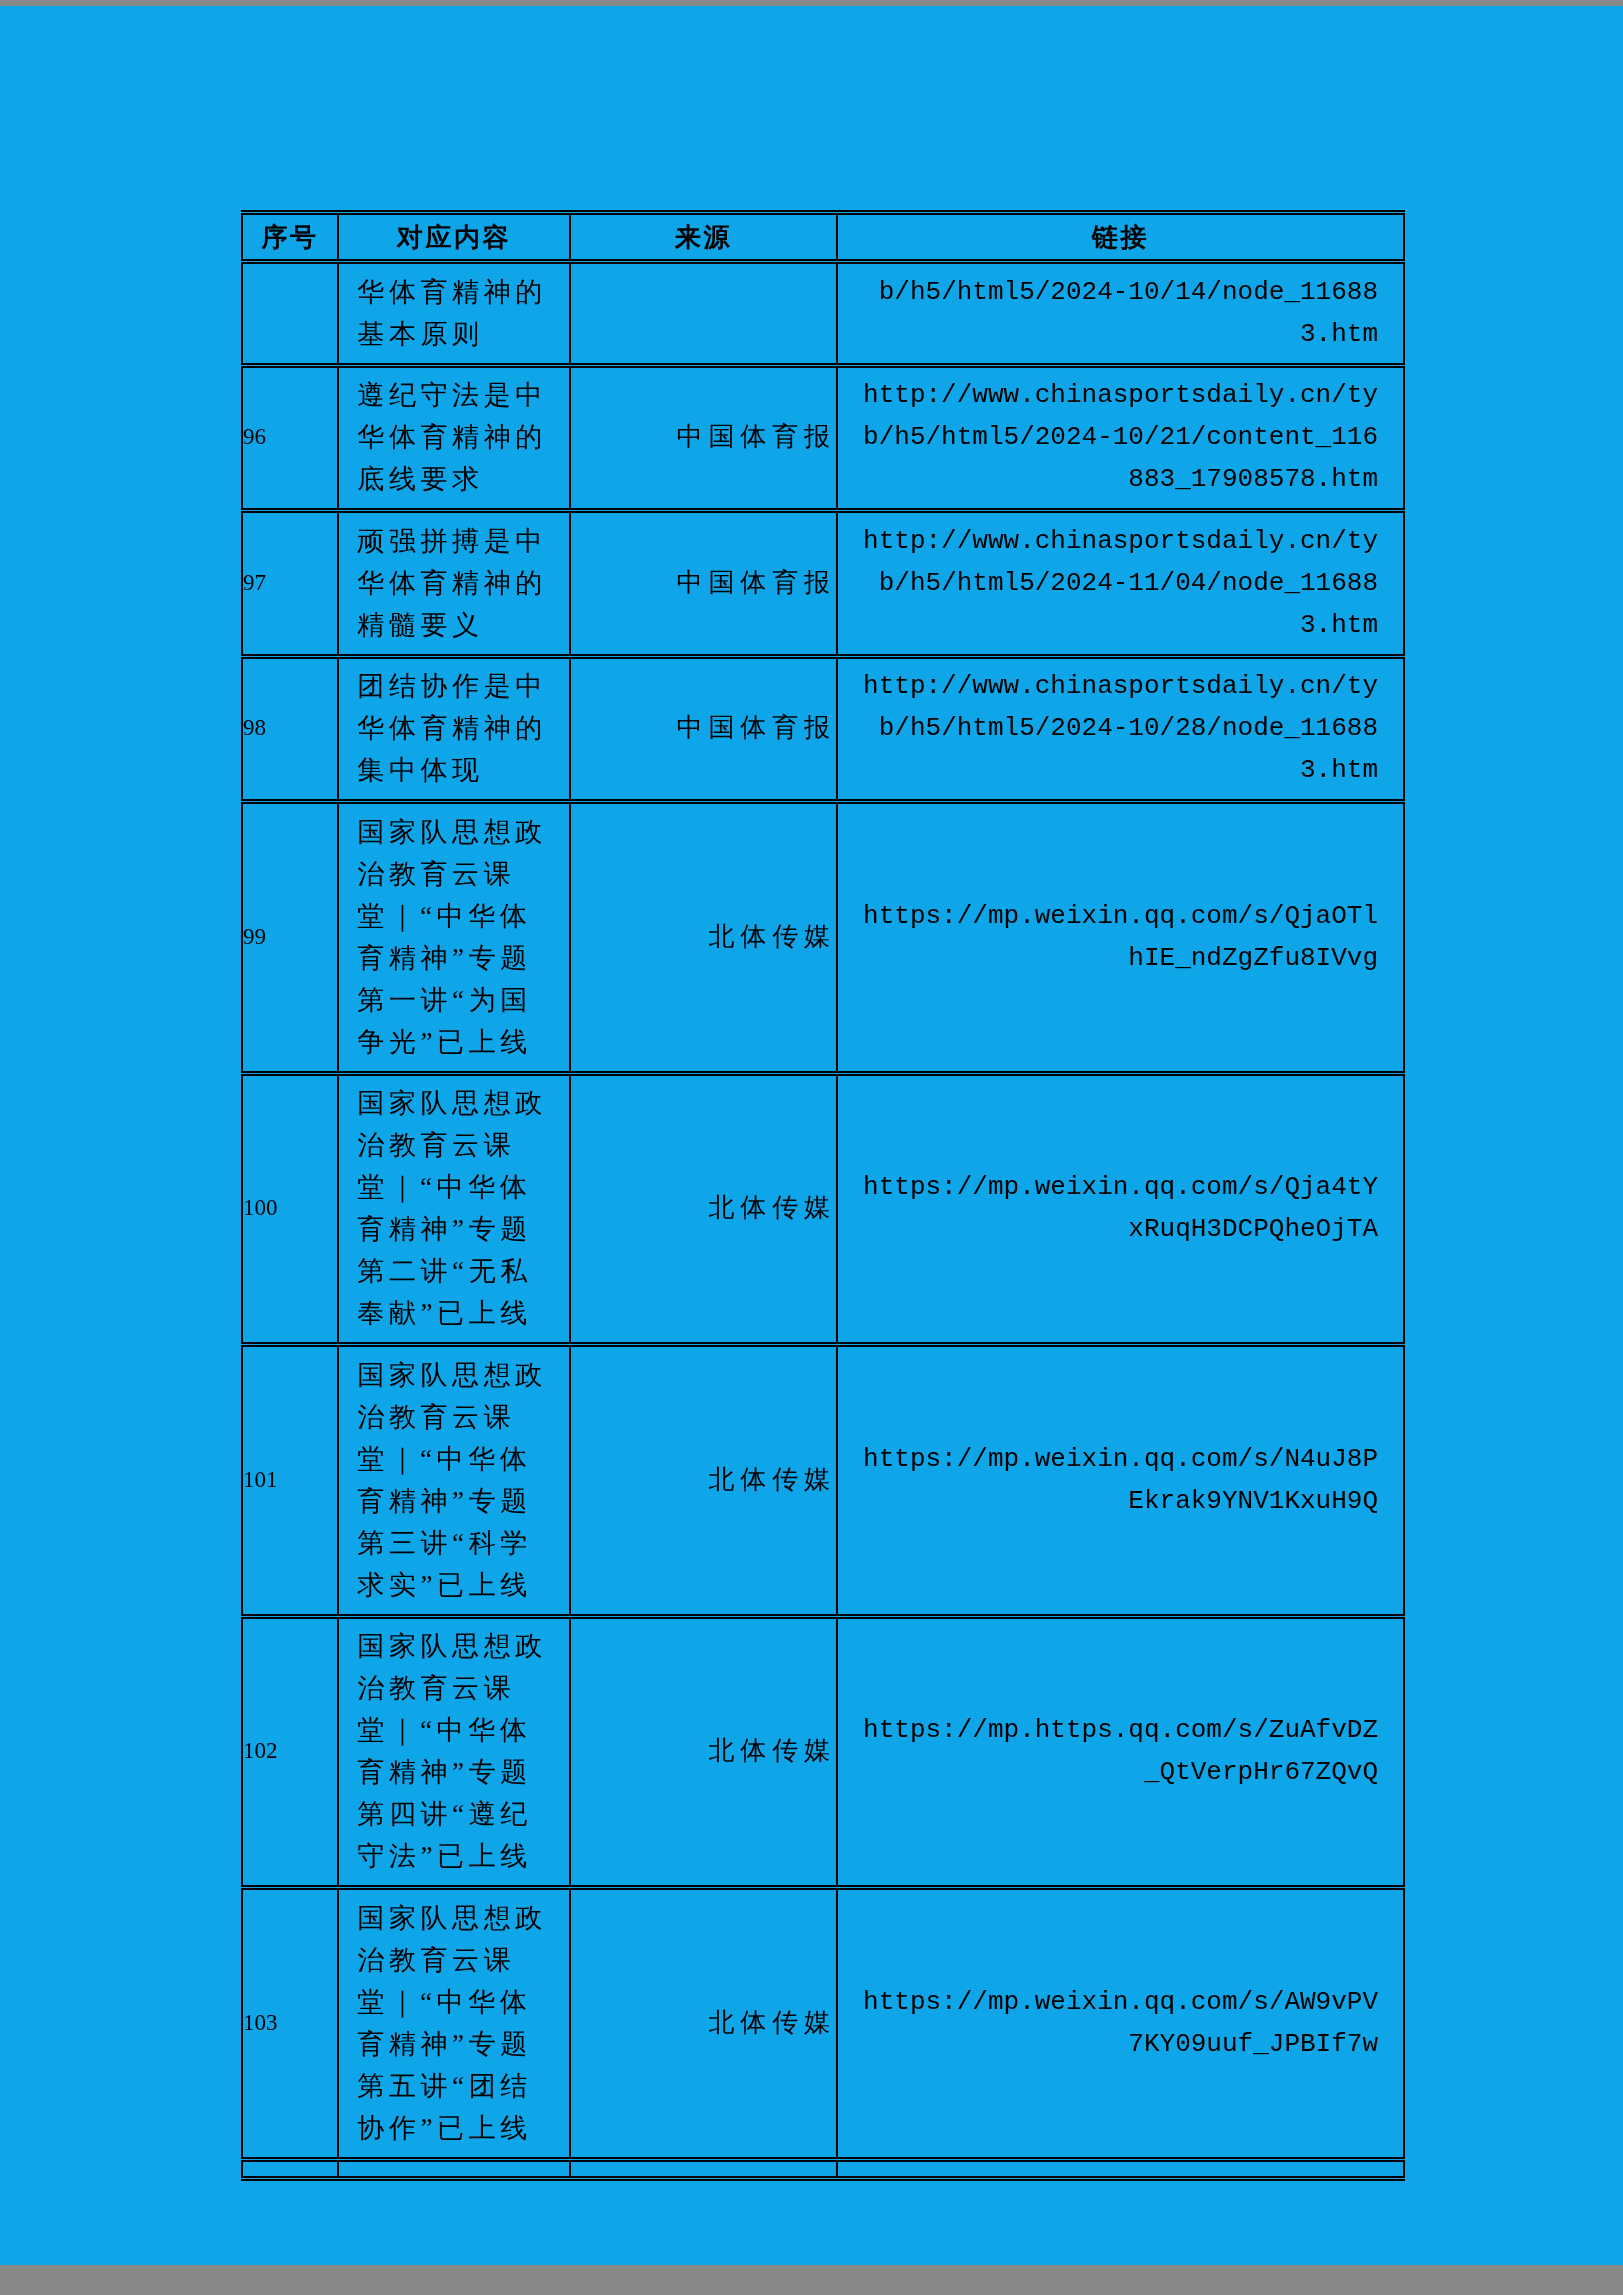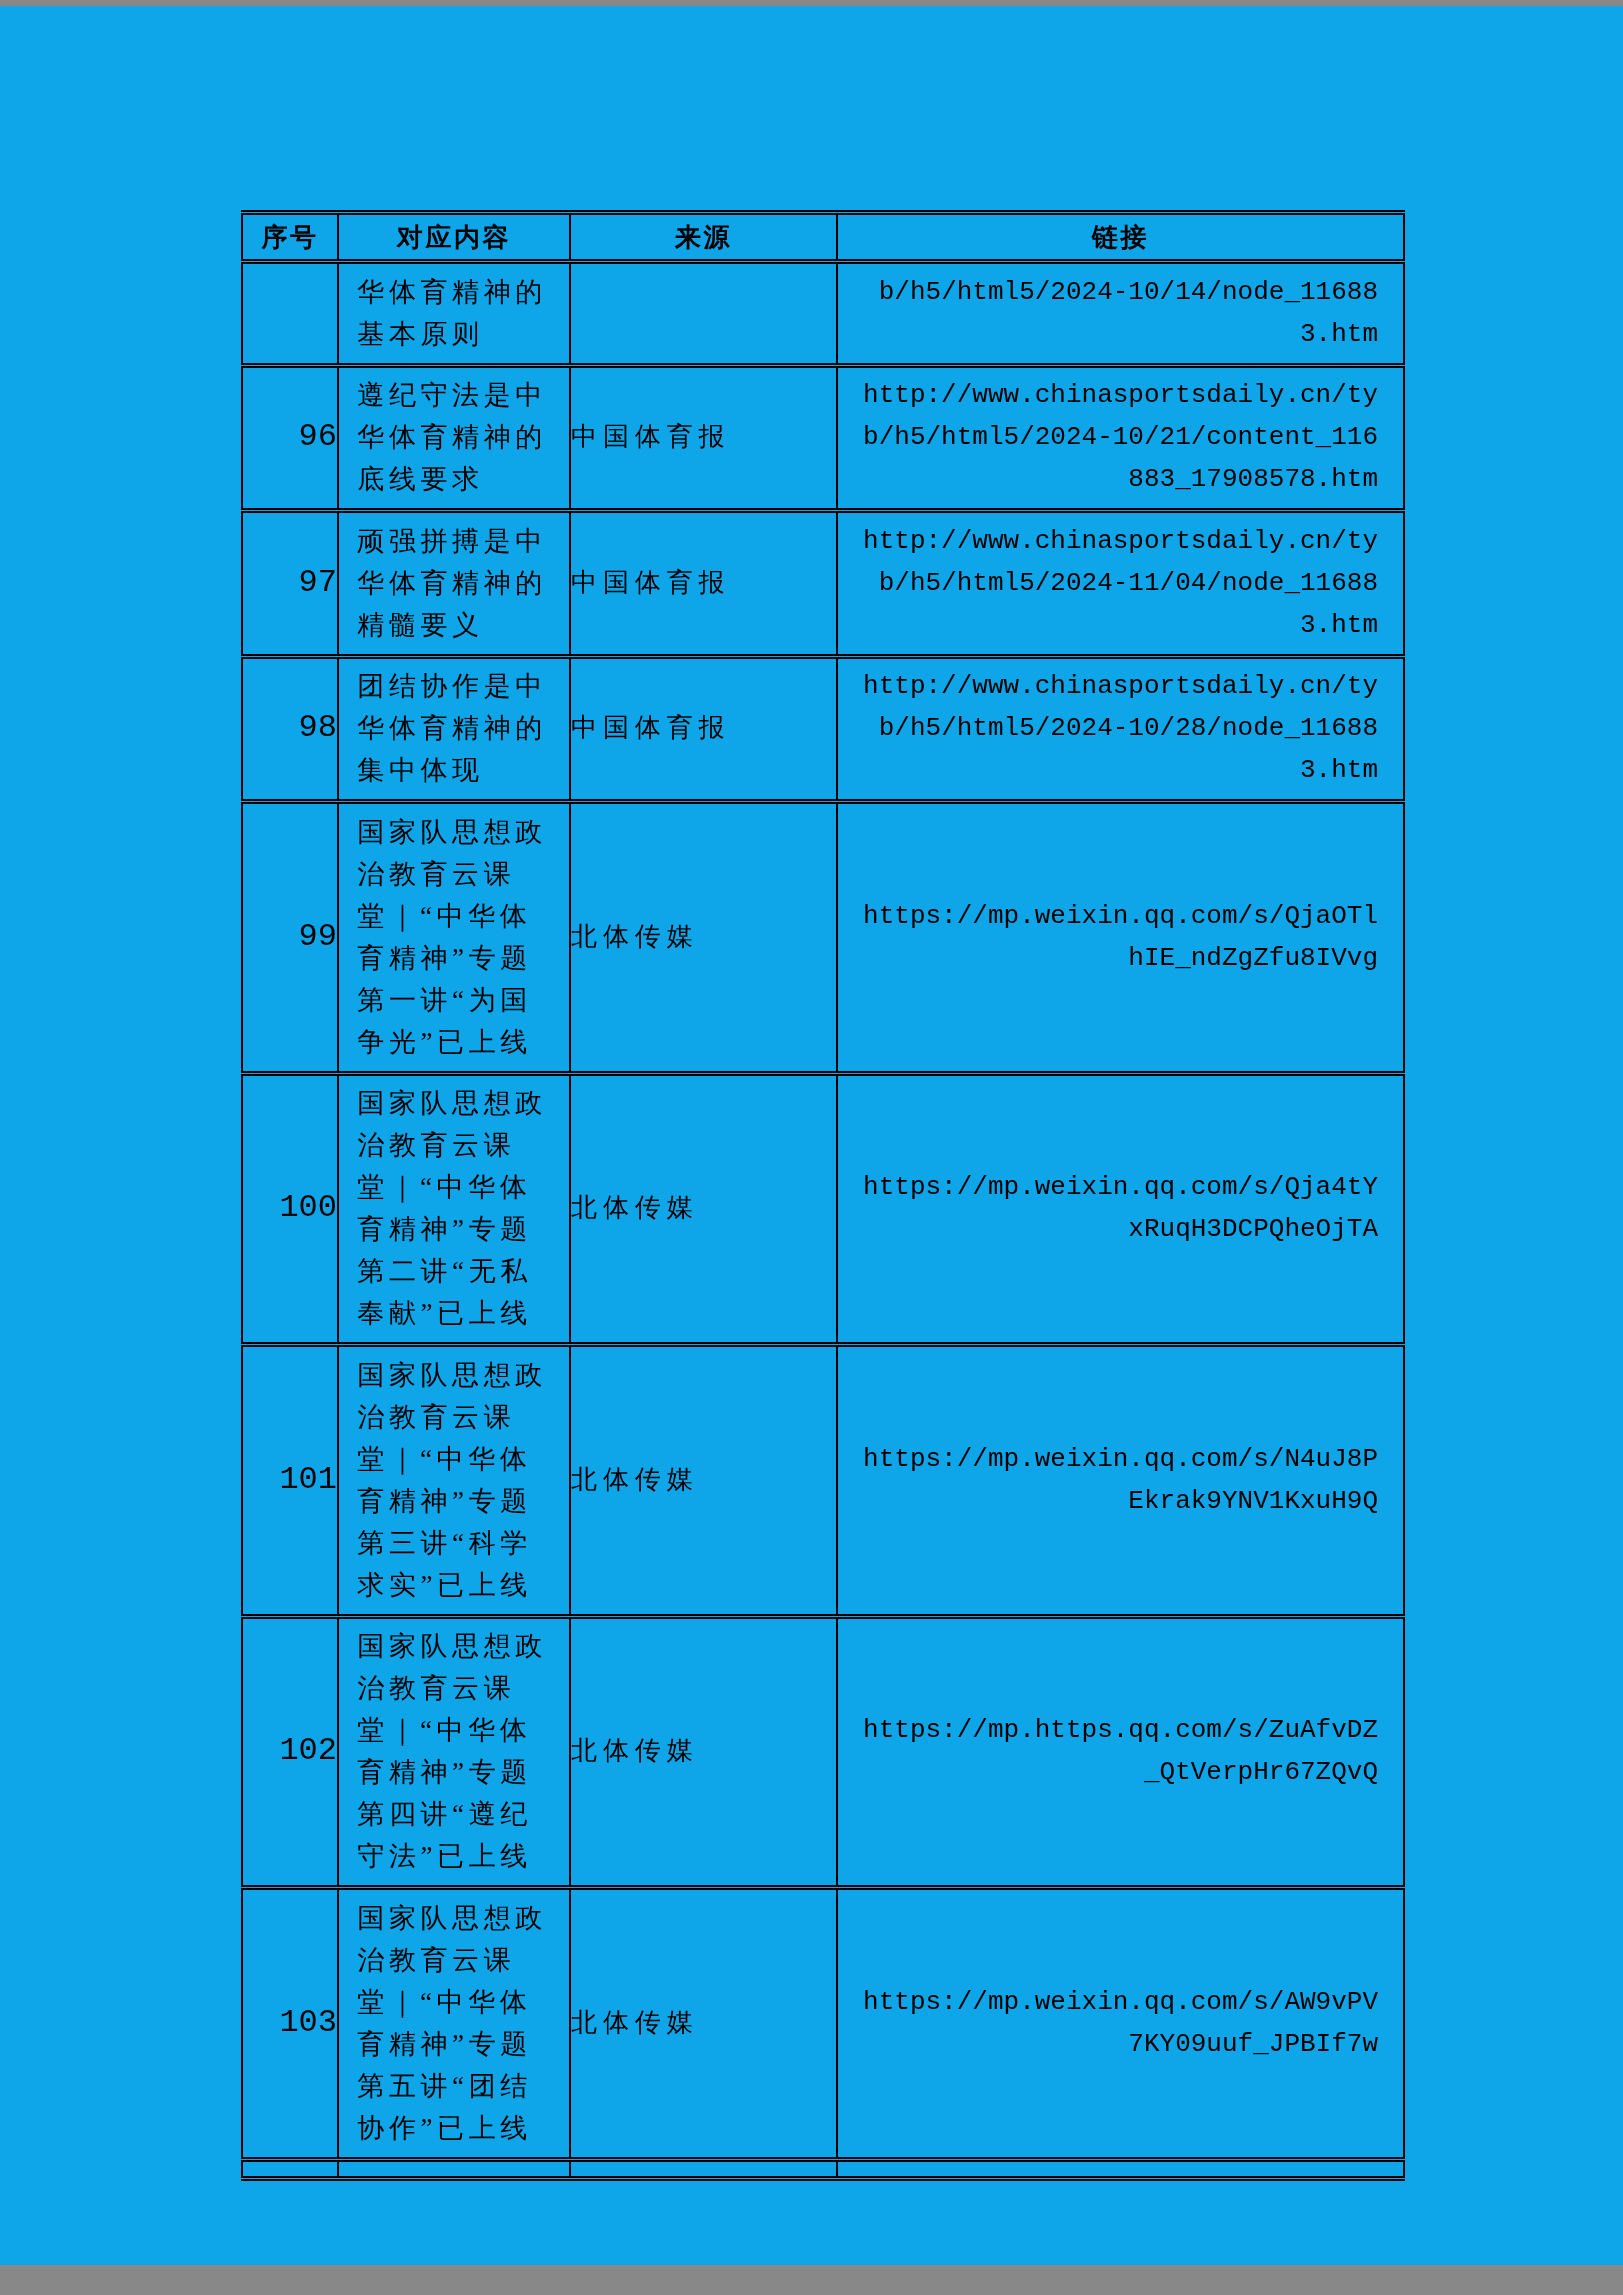--- a/index.html
+++ b/index.html
@@ -45,42 +45,42 @@
     font-size: 26px;
     font-weight: bold;
     text-align: center;
     letter-spacing: 2.6px;
     font-family: "Liberation Serif", serif;
   }
 
   .doc-table td { padding-top: 6.5px; padding-bottom: 8px; }
 
   td.cell-num {
-    font-size: 32px;
-    text-align: right;
-    line-height: 42px;
-    font-family: Liberation Mono, monospace;
+    font-size: 23px;
+    text-align: left;
+    line-height: 42px;
+    font-family: Liberation Serif, serif;
   }
 
   td.cell-content {
     font-size: 27px;
     line-height: 42px;
     letter-spacing: 4.6px;
     padding-left: 18.3px;
     padding-right: 13px;
     white-space: pre-line;
     text-align: left;
     font-family: "Liberation Serif", serif;
   }
 
   td.cell-source {
     font-size: 26px;
     line-height: 42px;
     letter-spacing: 5.9px;
-    text-align: left;
+    text-align: right;
     font-family: "Liberation Serif", serif;
   }
 
   td.cell-link {
     font-size: 26px;
     line-height: 42px;
     padding-left: 18.3px;
     padding-right: 25px;
     text-align: right;
     word-break: break-all;

